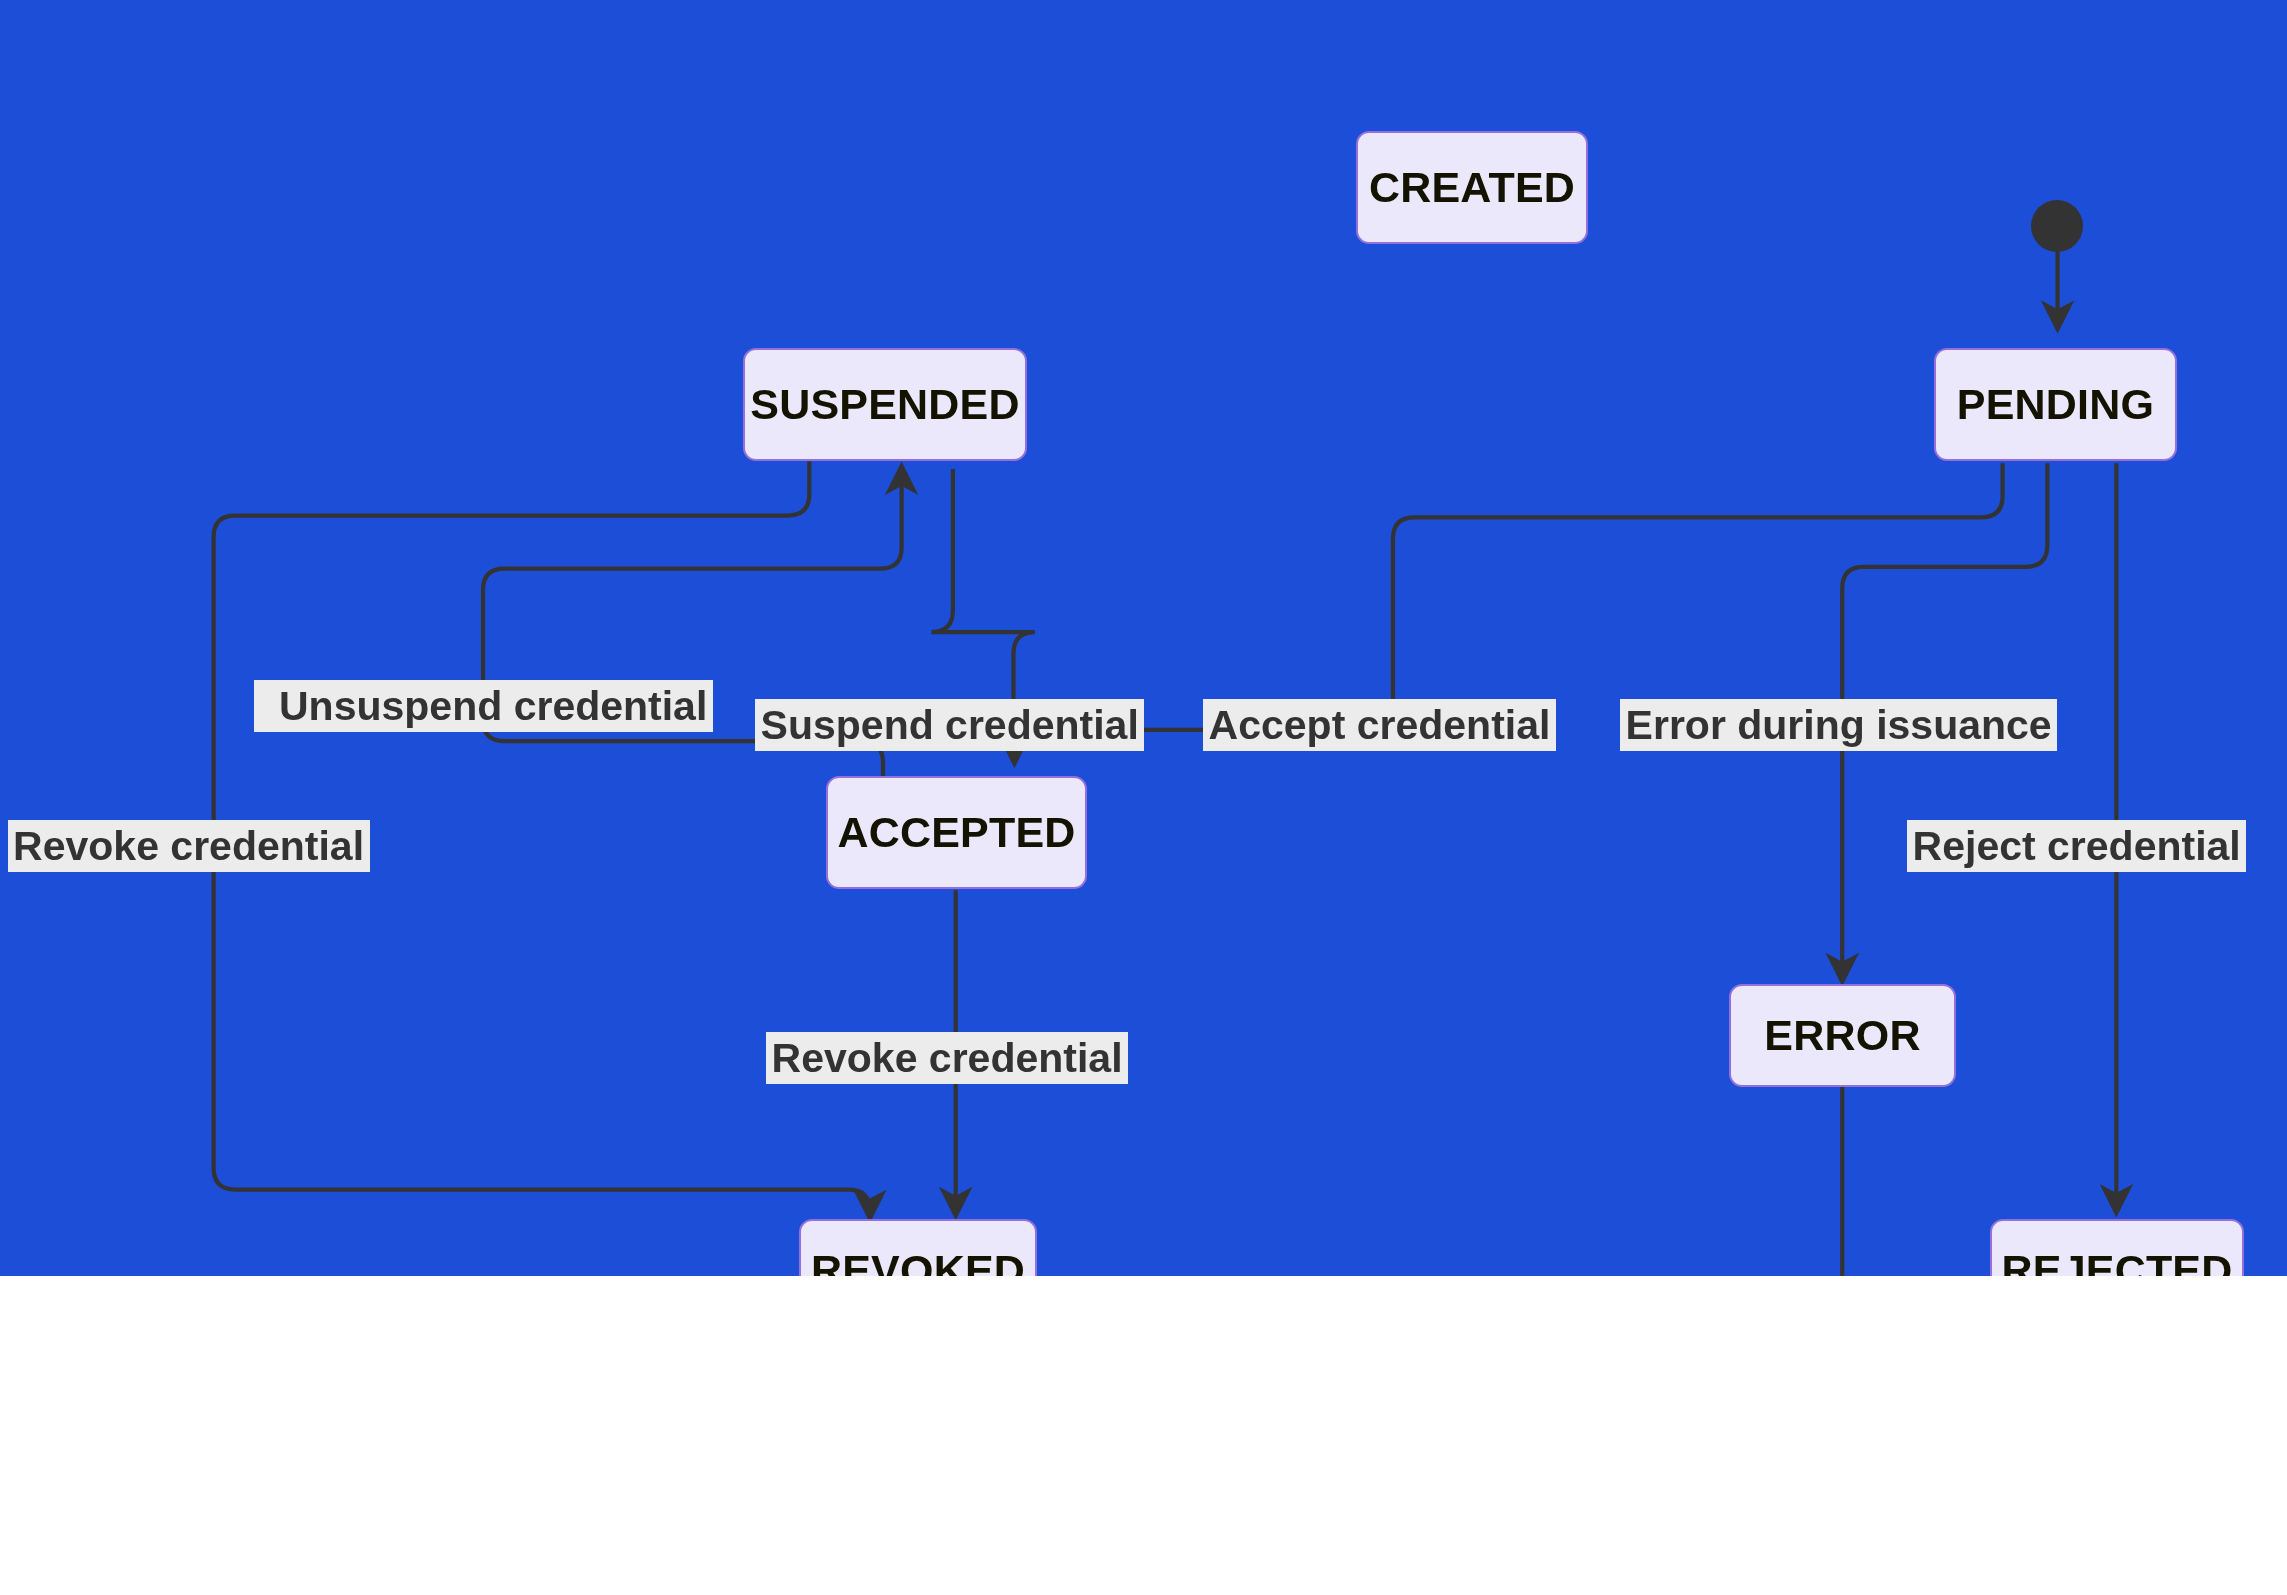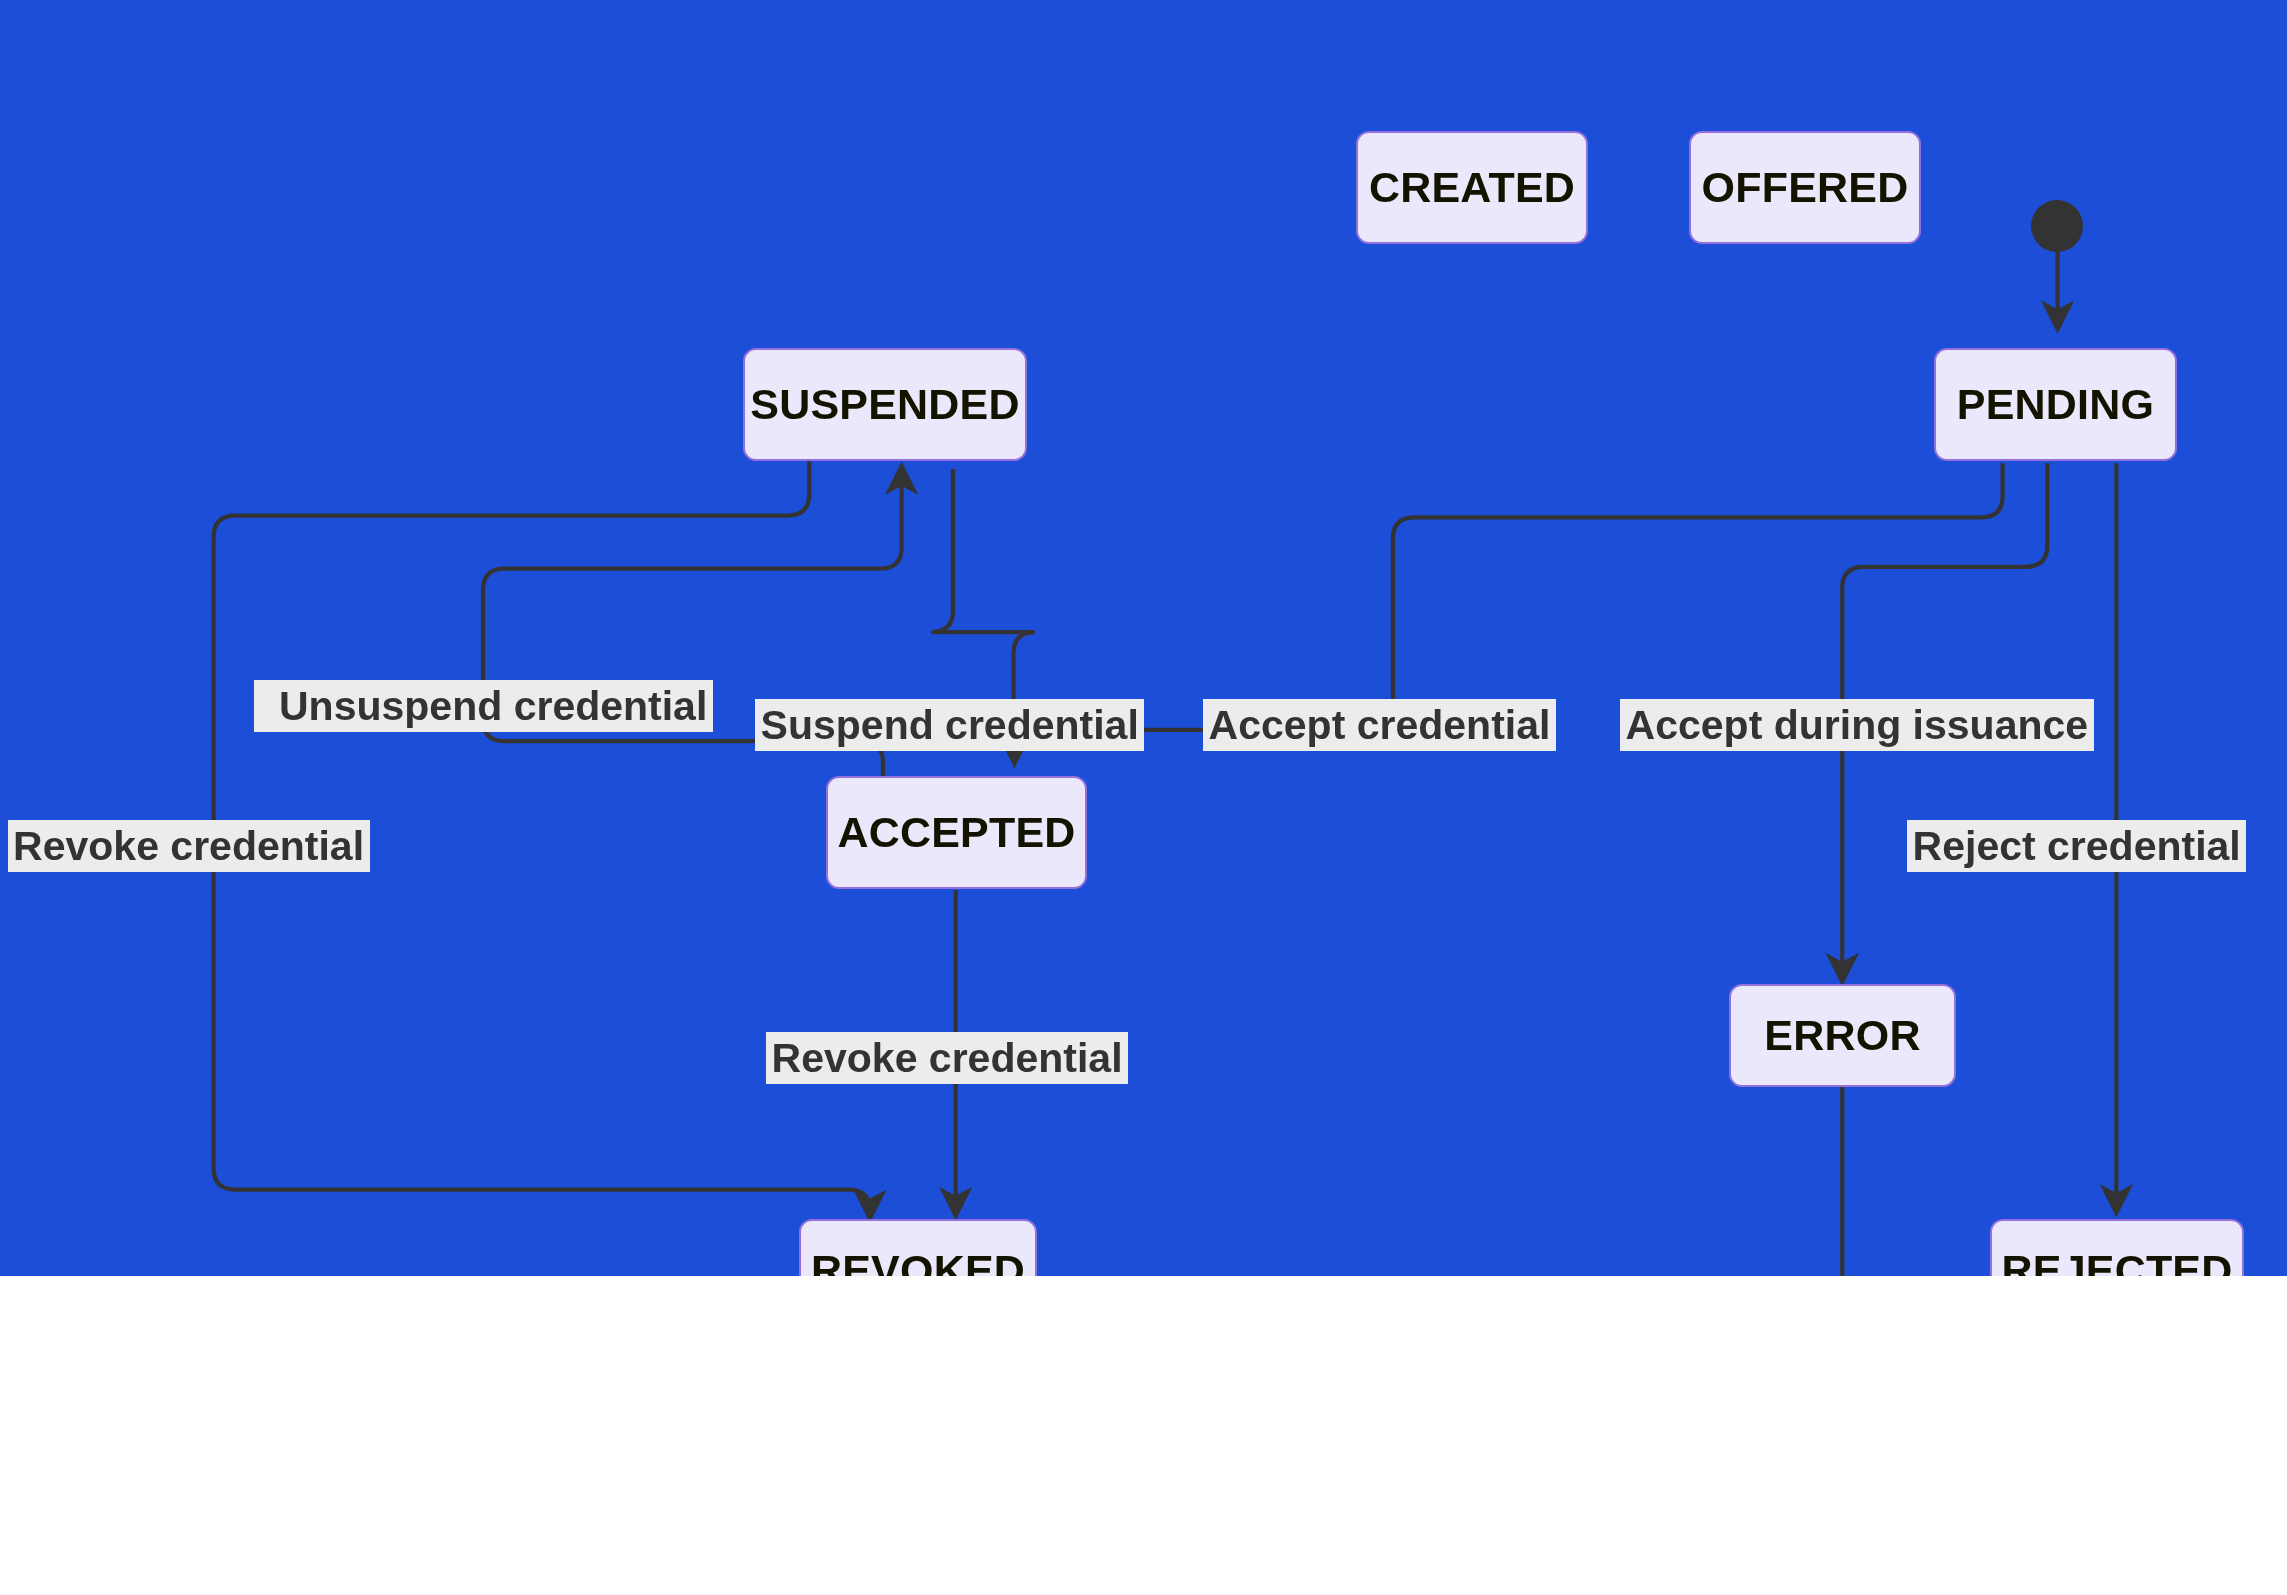--- a/index.html
+++ b/index.html
@@ -150,21 +150,20 @@
                L 2271 1460
                Q 2271 1483 2248 1483
                L 2018 1483
                Q 1995 1483 1988 1498
                L 1984 1505" marker-end="url(#arrow)"></path>
     </g>
   </svg>
 
   <div class="state-node" style="left:1356px; top:131px; width:232px; height:113px;">CREATED</div>
 
-  <div class="state-node" style="left:1689px; top:131px; width:232px; height:113px;">OFFERED</div>
 
   <div class="state-node" style="left:1934px; top:348px; width:243px; height:113px;">PENDING</div>
 
   <div class="state-node" style="left:826px; top:776px; width:261px; height:113px;">ACCEPTED</div>
 
   <div class="state-node" style="left:743px; top:348px; width:284px; height:113px;">SUSPENDED</div>
 
   <div class="state-node" style="left:1729px; top:984px; width:227px; height:103px;">ERROR</div>
 
   <div class="state-node" style="left:799px; top:1219px; width:238px; height:103px;text-align:center;">REVOKED</div>
@@ -178,20 +177,20 @@
   </div>
 
   <div class="edge-label" style="left:7.5px; top:820px;">Revoke credential</div>
 
   <div class="edge-label" style="left:254px; top:680px;padding-left:25px;">Unsuspend credential</div>
 
   <div class="edge-label" style="left:755px; top:699px;">Suspend credential</div>
 
   <div class="edge-label" style="left:1203px; top:699px;">Accept credential</div>
 
-  <div class="edge-label" style="left:1620px; top:699px;">Accept during issuance</div>
+  <div class="edge-label" style="left:1620px; top:699px;">Error during issuance</div>
 
   <div class="edge-label" style="left:1907px; top:820px;">Reject credential</div>
 
   <div class="edge-label" style="left:766px; top:1032px;">Revoke credential</div>
 
 </div>
 
 
 </body></html>

